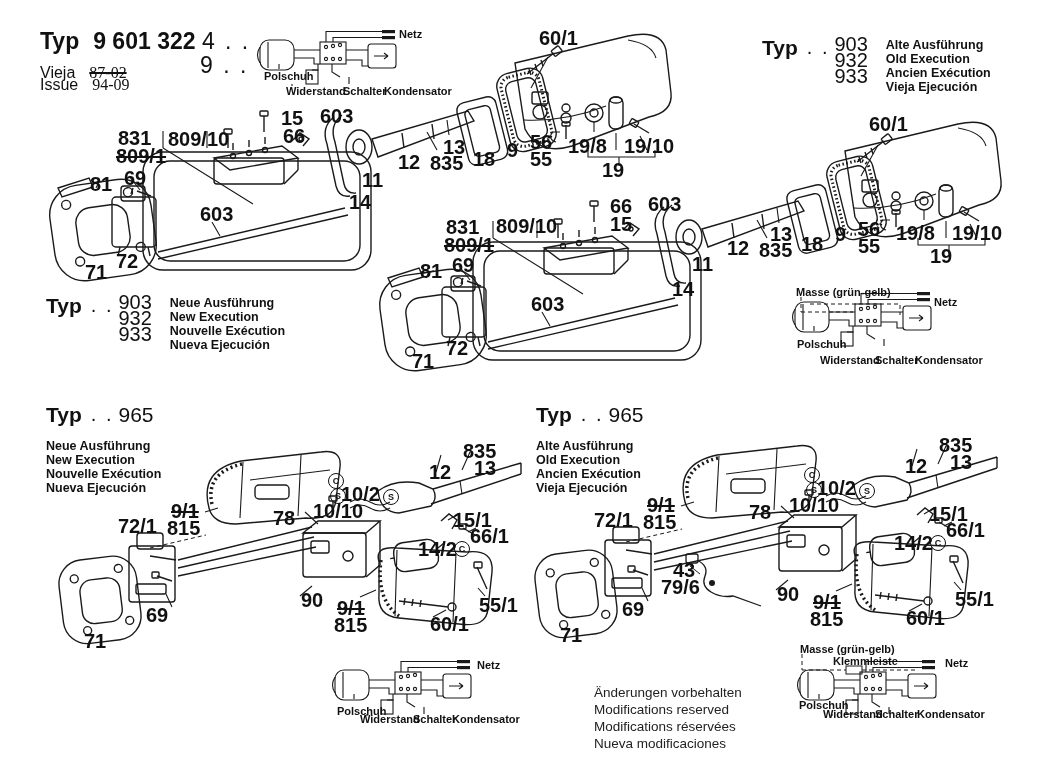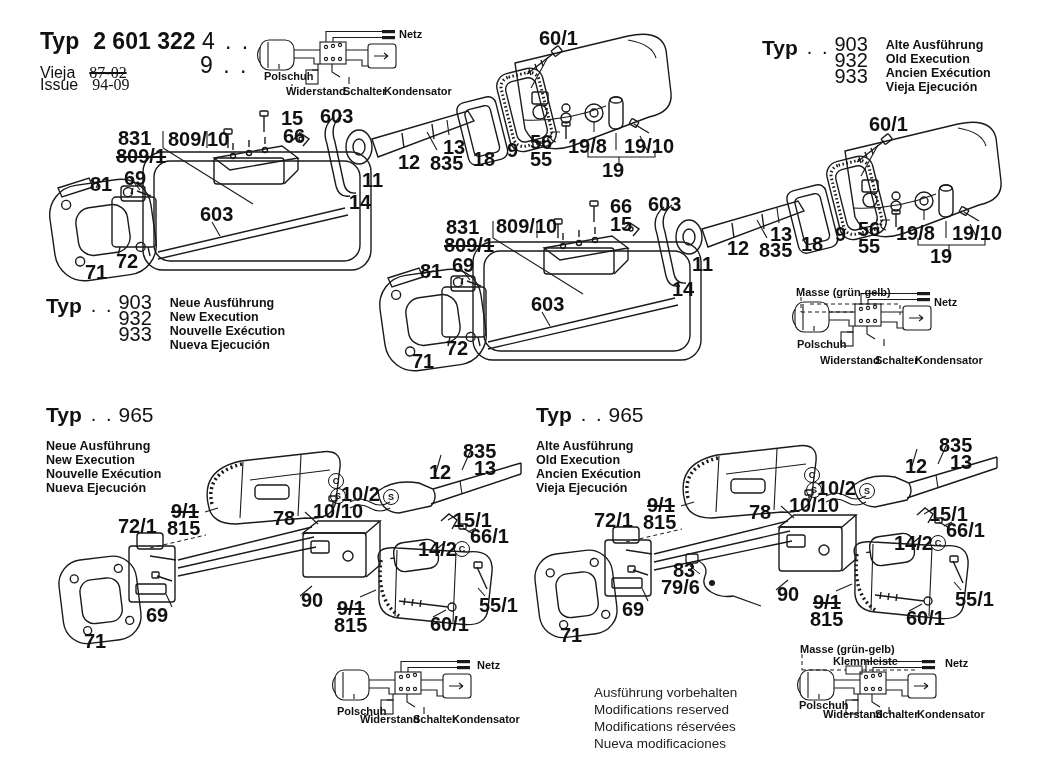--- a/index.html
+++ b/index.html
@@ -238,21 +238,21 @@
       <path d="M801,297 V312 M801,312 H853 M810,304 H900 V315"></path>
     </g>
     <g stroke="#1a1a1a" fill="none" stroke-width="1">
       <rect x="846" y="666" width="16" height="8"></rect>
       <path d="M802,654 V670 M802,670 H846 M862,670 H918" stroke-dasharray="4,3"></path>
     </g>
   </svg>
 
   <div class="header">
     <div class="h-row1">
-      <span class="h-typ">Typ</span><span class="h-code"><span>2 601 322</span> <span class="h-suffix">4 . .</span></span>
+      <span class="h-typ">Typ</span><span class="h-code"><span>9 601 322</span> <span class="h-suffix">4 . .</span></span>
     </div>
     <span class="h-suffix2">9 . .</span>
     <div class="h-row3">
       <span>Vieja</span><span class="val struckv">87-02</span>
     </div>
     <div class="h-row4">
       <span>Issue</span><span class="val">94-09</span>
     </div>
   </div>
 
@@ -314,21 +314,21 @@
     </div>
     <div class="tb-langs">
       <div>Alte Ausführung</div>
         <div>Old Execution</div>
       <div>Ancien Exécution</div>
         <div>Vieja Ejecución</div>
     </div>
   </div>
 
   <div class="footer-note">
-    <div>Ausführung vorbehalten</div>
+    <div>Änderungen vorbehalten</div>
     <div>Modifications reserved</div>
     <div>Modifications réservées</div>
     <div>Nueva modificaciones</div>
   </div>
 
   <div id="label-layer">
       <div>
         <span class="lab" style="left: 118px; top: 128px;">831</span>
         <span class="lab struck" style="left: 116px; top: 146px;">809/1</span>
         <span class="lab" style="left: 168px; top: 129px;">809/10</span>
@@ -415,21 +415,21 @@
         <span class="lab circ" style="left: 859px; top: 483px;">S</span>
         <span class="lab" style="left: 789px; top: 495px;">10/10</span>
         <span class="lab struck" style="left: 647px; top: 495px;">9/1</span>
         <span class="lab" style="left: 643px; top: 512px;">815</span>
         <span class="lab" style="left: 749px; top: 502px;">78</span>
         <span class="lab" style="left: 594px; top: 510px;">72/1</span>
         <span class="lab" style="left: 929px; top: 504px;">15/1</span>
         <span class="lab" style="left: 946px; top: 520px;">66/1</span>
         <span class="lab" style="left: 894px; top: 533px;">14/2</span>
         <span class="lab circ" style="left: 930px; top: 535px;">C</span>
-        <span class="lab" style="left: 673px; top: 560px;">83</span>
+        <span class="lab" style="left: 673px; top: 560px;">43</span>
         <span class="lab" style="left: 661px; top: 577px;">79/6</span>
         <span class="lab" style="left: 622px; top: 599px;">69</span>
         <span class="lab" style="left: 560px; top: 625px;">71</span>
         <span class="lab" style="left: 777px; top: 584px;">90</span>
         <span class="lab struck" style="left: 813px; top: 592px;">9/1</span>
         <span class="lab" style="left: 810px; top: 609px;">815</span>
         <span class="lab" style="left: 906px; top: 608px;">60/1</span>
         <span class="lab" style="left: 955px; top: 589px;">55/1</span>
       </div>
       <div>

